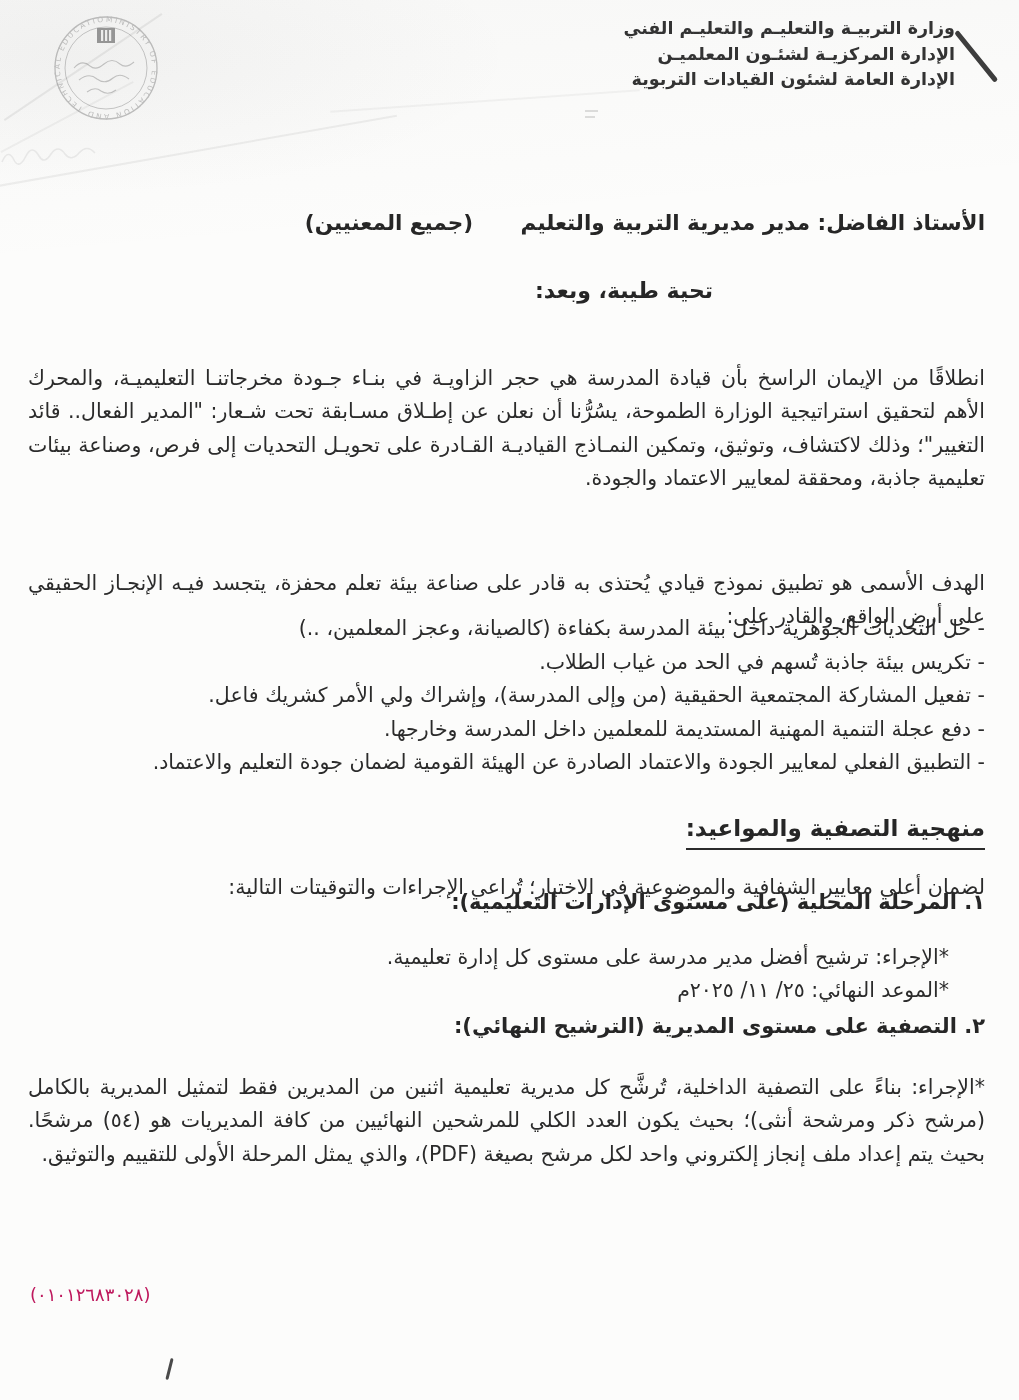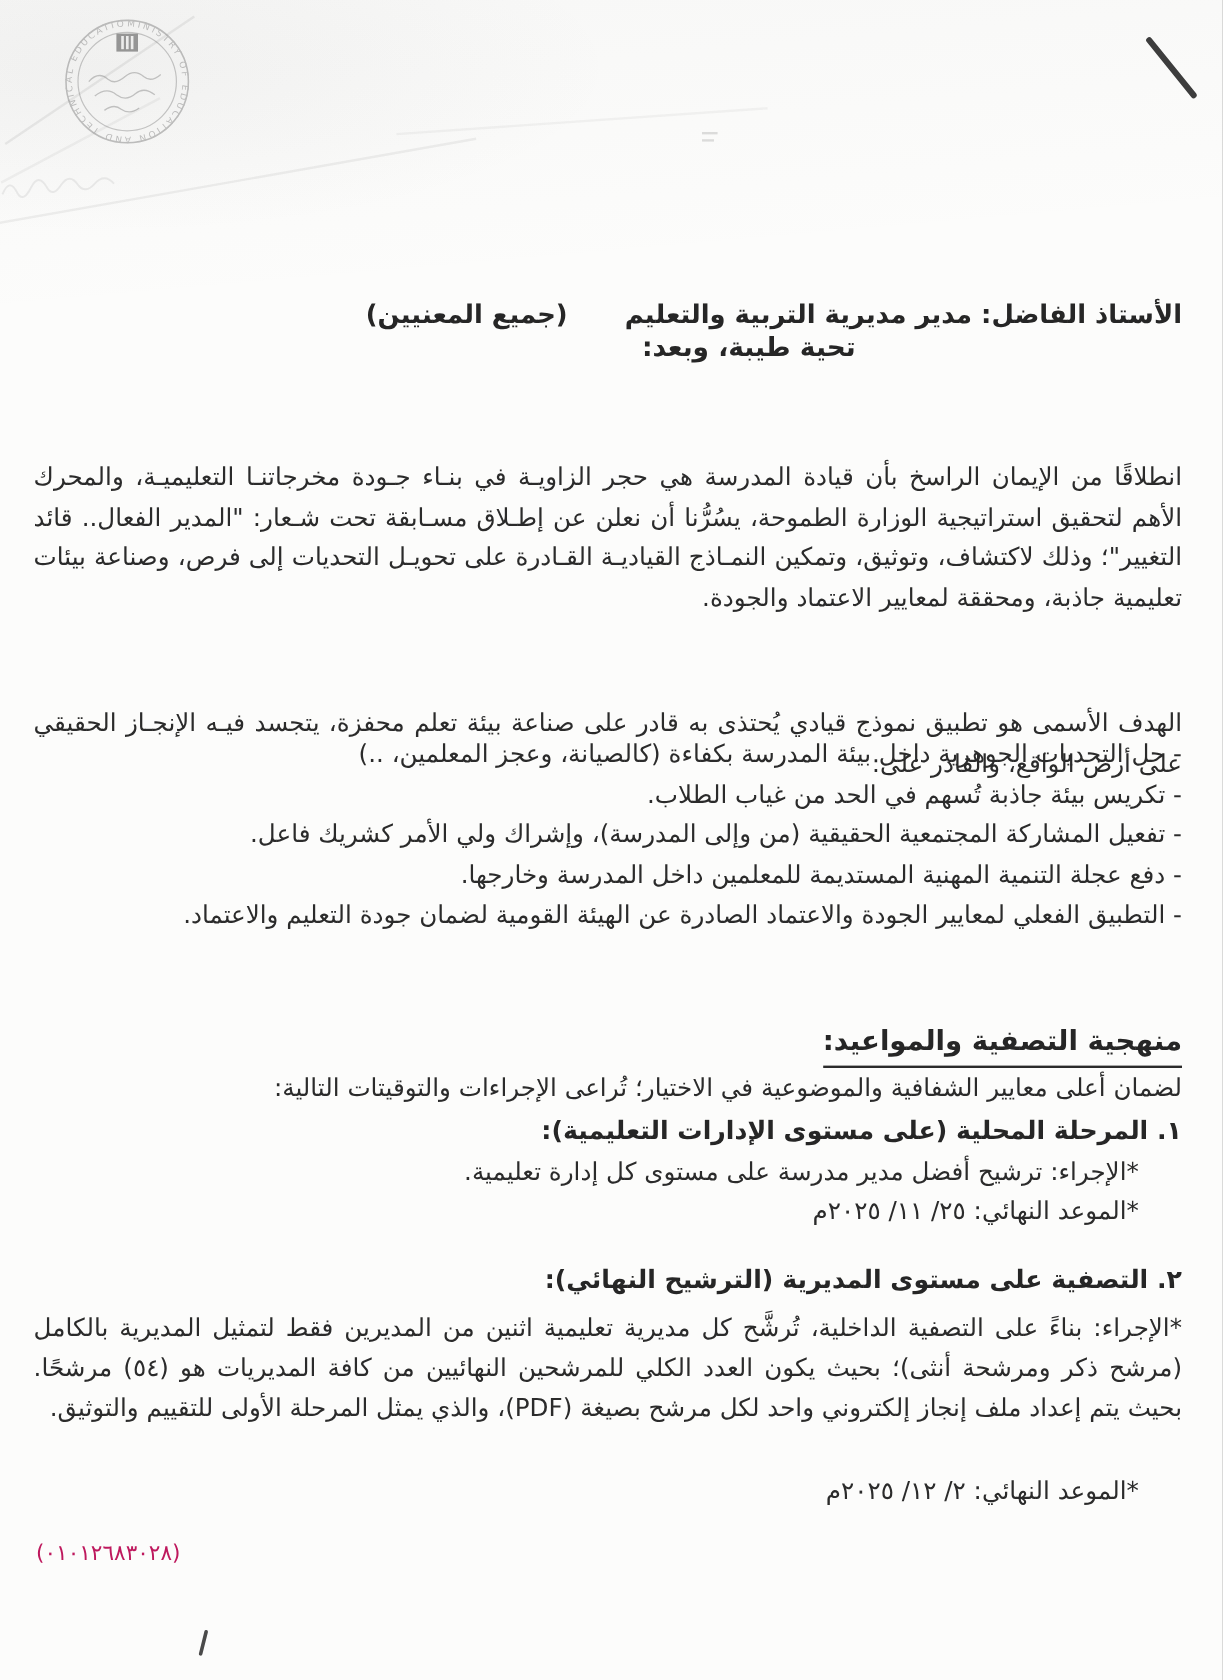--- a/index.html
+++ b/index.html
@@ -44,21 +44,21 @@
   .mark-eq.b{top:116px;width:10px;}
   .slash-mark{
     position:absolute;left:168px;top:1358px;width:3px;height:22px;
     background:#4a4a4a;border-radius:2px;transform:rotate(14deg);
   }
 
   
   .block{
     position:absolute;right:34px;left:28px;
     direction:rtl;text-align:justify;text-align-last:right;
-    font-size:20.5px;line-height:33.6px;color:#2b2b2b;margin-top:40px;
+    font-size:20.5px;line-height:33.6px;color:#2b2b2b;
   }
   .bold{font-weight:bold;color:#262626;}
   .u{display:inline-block;border-bottom:2px solid #2b2b2b;padding-bottom:2px;}
   .indent{padding-right:36px;}
 
   .salutation{top:206px;left:auto;font-weight:bold;font-size:21.5px;color:#262626;}
   .salutation .dist-note{margin-right:40px;}
   .greeting{
     position:absolute;top:278px;right:306px;direction:rtl;
     font-weight:bold;font-size:22px;color:#262626;
@@ -112,20 +112,25 @@
       <path d="M28,60 q8,-9 16,-2 q6,5 14,-2 q8,-7 16,0 q6,5 14,-2"></path>
       <path d="M33,72 q10,-8 18,-1 q8,6 16,-1 q7,-6 16,1"></path>
       <path d="M41,84 q8,-6 14,-1 q7,5 15,-1"></path>
     </g>
   </svg>
 
   <svg class="scribble" width="110" height="50" viewBox="0 0 110 50">
     <path d="M2,30 q6,-14 12,-2 q5,10 12,-4 q6,-12 13,0 q5,9 12,-2 q7,-10 14,0 q6,8 14,-1 q8,-9 16,0" fill="none" stroke="rgba(100,100,100,0.22)" stroke-width="1.6"></path>
   </svg>
 
+  <div class="letterhead">
+    <div>وزارة التربيـة والتعليـم والتعليـم الفني</div>
+    <div>الإدارة المركزيـة لشئـون المعلميـن</div>
+    <div>الإدارة العامة لشئون القيادات التربوية</div>
+  </div>
   <div class="corner-stroke"></div>
 
   <div class="mark-eq"></div>
   <div class="mark-eq b"></div>
 
   <div class="block salutation">
     <span>الأستاذ الفاضل: مدير مديرية التربية والتعليم</span>
     <span class="dist-note">(جميع المعنيين)</span>
   </div>
 
@@ -146,18 +151,17 @@
     <span class="u">منهجية التصفية والمواعيد:</span>
   </div>
   <p class="block meth-lead">لضمان أعلى معايير الشفافية والموضوعية في الاختيار؛ تُراعى الإجراءات والتوقيتات التالية:</p>
 
   <div class="block bold stage-title s1-title">١. المرحلة المحلية (على مستوى الإدارات التعليمية):</div>
   <p class="block indent s1-proc">*الإجراء: ترشيح أفضل مدير مدرسة على مستوى كل إدارة تعليمية.</p>
   <p class="block indent s1-deadline">*الموعد النهائي: ٢٥/ ١١/ ٢٠٢٥م</p>
 
   <div class="block bold stage-title s2-title">٢. التصفية على مستوى المديرية (الترشيح النهائي):</div>
   <p class="block s2-body">*الإجراء: بناءً على التصفية الداخلية، تُرشَّح كل مديرية تعليمية اثنين من المديرين فقط لتمثيل المديرية بالكامل (مرشح ذكر ومرشحة أنثى)؛ بحيث يكون العدد الكلي للمرشحين النهائيين من كافة المديريات هو (٥٤) مرشحًا. بحيث يتم إعداد ملف إنجاز إلكتروني واحد لكل مرشح بصيغة (PDF)، والذي يمثل المرحلة الأولى للتقييم والتوثيق.</p>
-  <p class="block indent s2-deadline">*الموعد النهائي: ٢/ ١٢/ ٢٠٢٥م</p>
 
   <div class="phone-line">(٠١٠١٢٦٨٣٠٢٨)</div>
 
   <div class="slash-mark"></div>
 </div>
 
 </body></html>

